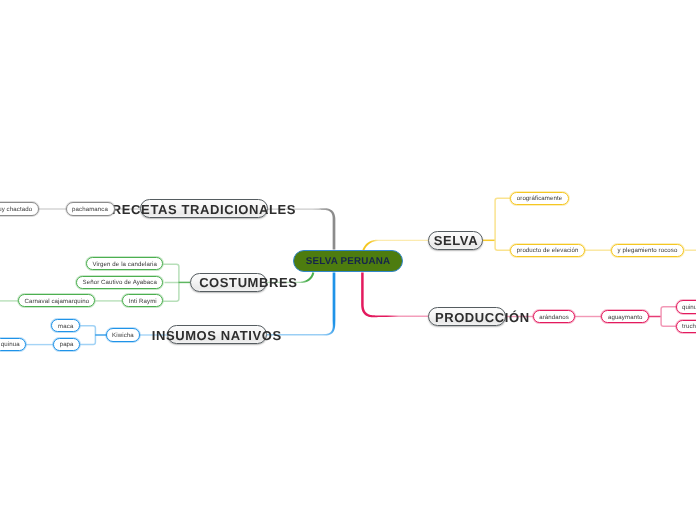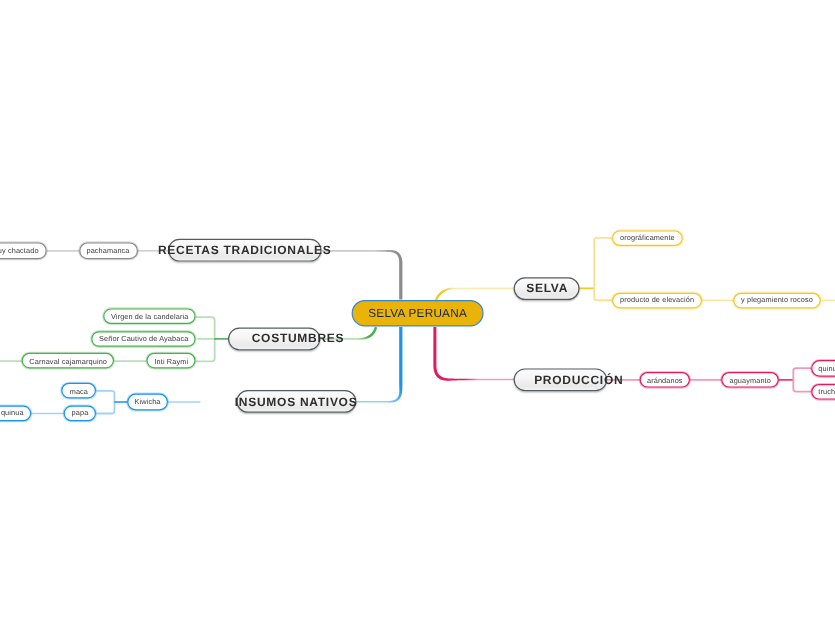--- a/index.html
+++ b/index.html
@@ -9,28 +9,28 @@
        -webkit-font-smoothing:antialiased;text-rendering:geometricPrecision;}
   #stage{position:relative;width:696px;height:520px;background:#fff;overflow:hidden;}
   #links{position:absolute;left:0;top:0;width:696px;height:520px;pointer-events:none;}
 
   .node{position:absolute;box-sizing:border-box;display:flex;align-items:center;
         justify-content:center;white-space:nowrap;border-style:solid;}
 
   
   .n-root{
     border-width:1.9px;border-color:#3387cb;border-radius:999px;
-    background:#eab308;color:#16254b;font-weight:normal;
+    background:#4d7c0f;color:#16254b;font-weight:bold;
     letter-spacing:0.2px;font-size:9.8px;
   }
   
   .n-l1{
     border-width:1.3px;border-color:#555c60;border-radius:999px;
     background:linear-gradient(180deg,#fbfbfb 0%,#f6f6f6 38%,#e9e9e9 82%,#f2f2f2 100%);
-    color:#2e2e2e;font-weight:bold;letter-spacing:0.6px;font-size:10px;
+    color:#2e2e2e;font-weight:bold;letter-spacing:0.6px;font-size:13px;
     box-shadow:0 1px 1.5px rgba(0,0,0,0.28);
   }
   
   .n-root > span{position:relative;top:1.1px;}
   .n-l1 > span{position:relative;top:0.7px;}
   .n-leaf > span{position:relative;top:0.6px;}
   .n-leaf{
     border-width:1.35px;border-radius:999px;background:#fff;color:#3a3a3a;
     font-size:6.1px;font-weight:normal;letter-spacing:0.1px;
   }
@@ -116,21 +116,21 @@
     </div>
     <div class="node n-leaf" style="left: 76.1px; top: 275.6px; width: 87.3px; height: 13.4px; border-color: rgb(76, 175, 80); box-shadow: rgba(76, 175, 80, 0.3) 0px 0px 0px 0.9px;">
       <span>Señor Cautivo de Ayabaca</span>
     </div>
     <div class="node n-leaf" style="left: 122.2px; top: 294.2px; width: 41.1px; height: 13.2px; border-color: rgb(76, 175, 80); box-shadow: rgba(76, 175, 80, 0.3) 0px 0px 0px 0.9px;">
       <span>Inti Raymi</span>
     </div>
     <div class="node n-leaf" style="left: 18.2px; top: 294.2px; width: 77.3px; height: 13.2px; border-color: rgb(76, 175, 80); box-shadow: rgba(76, 175, 80, 0.3) 0px 0px 0px 0.9px;">
       <span>Carnaval cajamarquino</span>
     </div>
-    <div class="node n-l1" style="left: 166.6px; top: 324.9px; width: 100.3px; height: 19.3px; margin-left: 30px;">
+    <div class="node n-l1" style="left: 166.6px; top: 324.9px; width: 100.3px; height: 19.3px;">
       <span>INSUMOS NATIVOS</span>
     </div>
     <div class="node n-leaf" style="left: 105.7px; top: 328.2px; width: 34.5px; height: 13.6px; border-color: rgb(31, 147, 232); box-shadow: rgba(31, 147, 232, 0.3) 0px 0px 0px 0.9px;">
       <span>Kiwicha</span>
     </div>
     <div class="node n-leaf" style="left: 51.4px; top: 319.2px; width: 28.7px; height: 13.1px; border-color: rgb(31, 147, 232); box-shadow: rgba(31, 147, 232, 0.3) 0px 0px 0px 0.9px;">
       <span>maca</span>
     </div>
     <div class="node n-leaf" style="left: 53.2px; top: 337.8px; width: 26.9px; height: 12.9px; border-color: rgb(31, 147, 232); box-shadow: rgba(31, 147, 232, 0.3) 0px 0px 0px 0.9px;">
       <span>papa</span>

